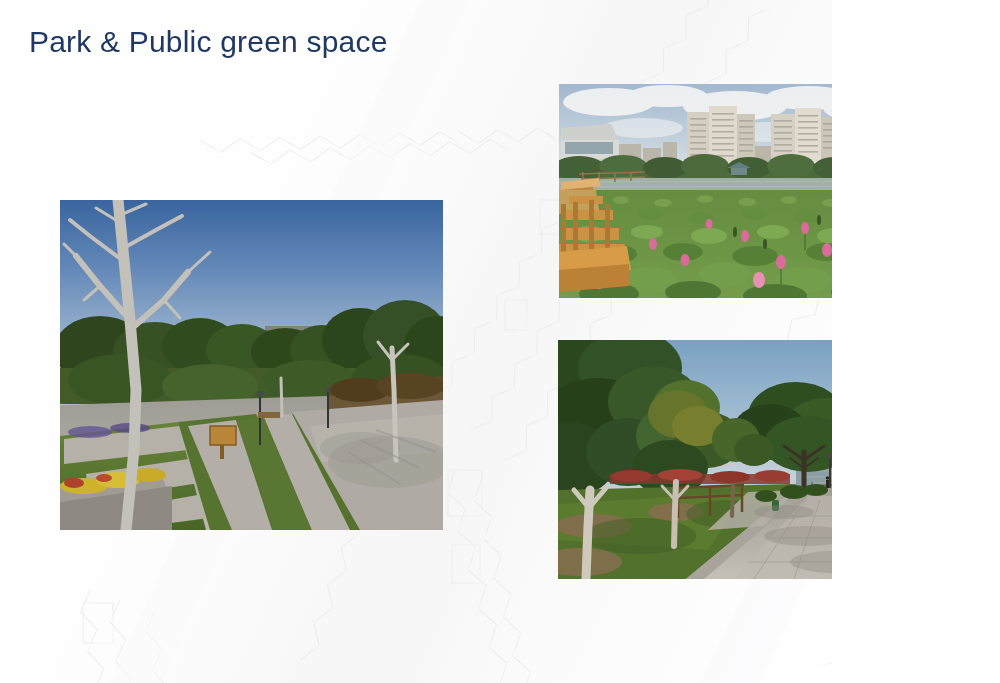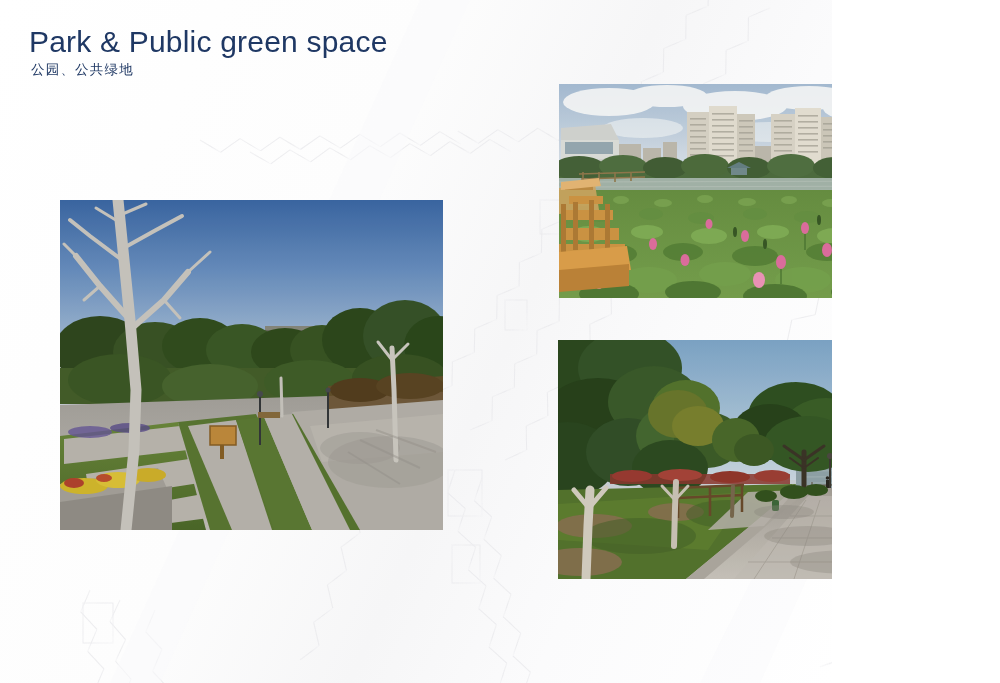--- a/index.html
+++ b/index.html
@@ -174,21 +174,20 @@
 
       <g opacity="0.55">
         <polygon points="420,0 470,0 160,683 110,683" fill="#fafafb"></polygon>
         <polygon points="980,120 1000,150 760,683 700,683" fill="#fafafb"></polygon>
       </g>
     </svg>
   </div>
 
   <div class="title-block">
     <h1 class="slide-title">Park &amp; Public green space</h1>
-    <div class="slide-subtitle">公园、公共绿地</div>
   </div>
 
   <div class="photo" id="photo-park-plaza" style="left: 60px; top: 200px; width: 383px; height: 330px;">
     <svg viewBox="0 0 383 330" preserveAspectRatio="none" xmlns="http://www.w3.org/2000/svg">
       <defs>
         <linearGradient id="p1sky" x1="0" y1="0" x2="0" y2="1">
           <stop offset="0%" stop-color="#3d6aa8"></stop>
           <stop offset="45%" stop-color="#6c93c4"></stop>
           <stop offset="100%" stop-color="#b4c9de"></stop>
         </linearGradient>

